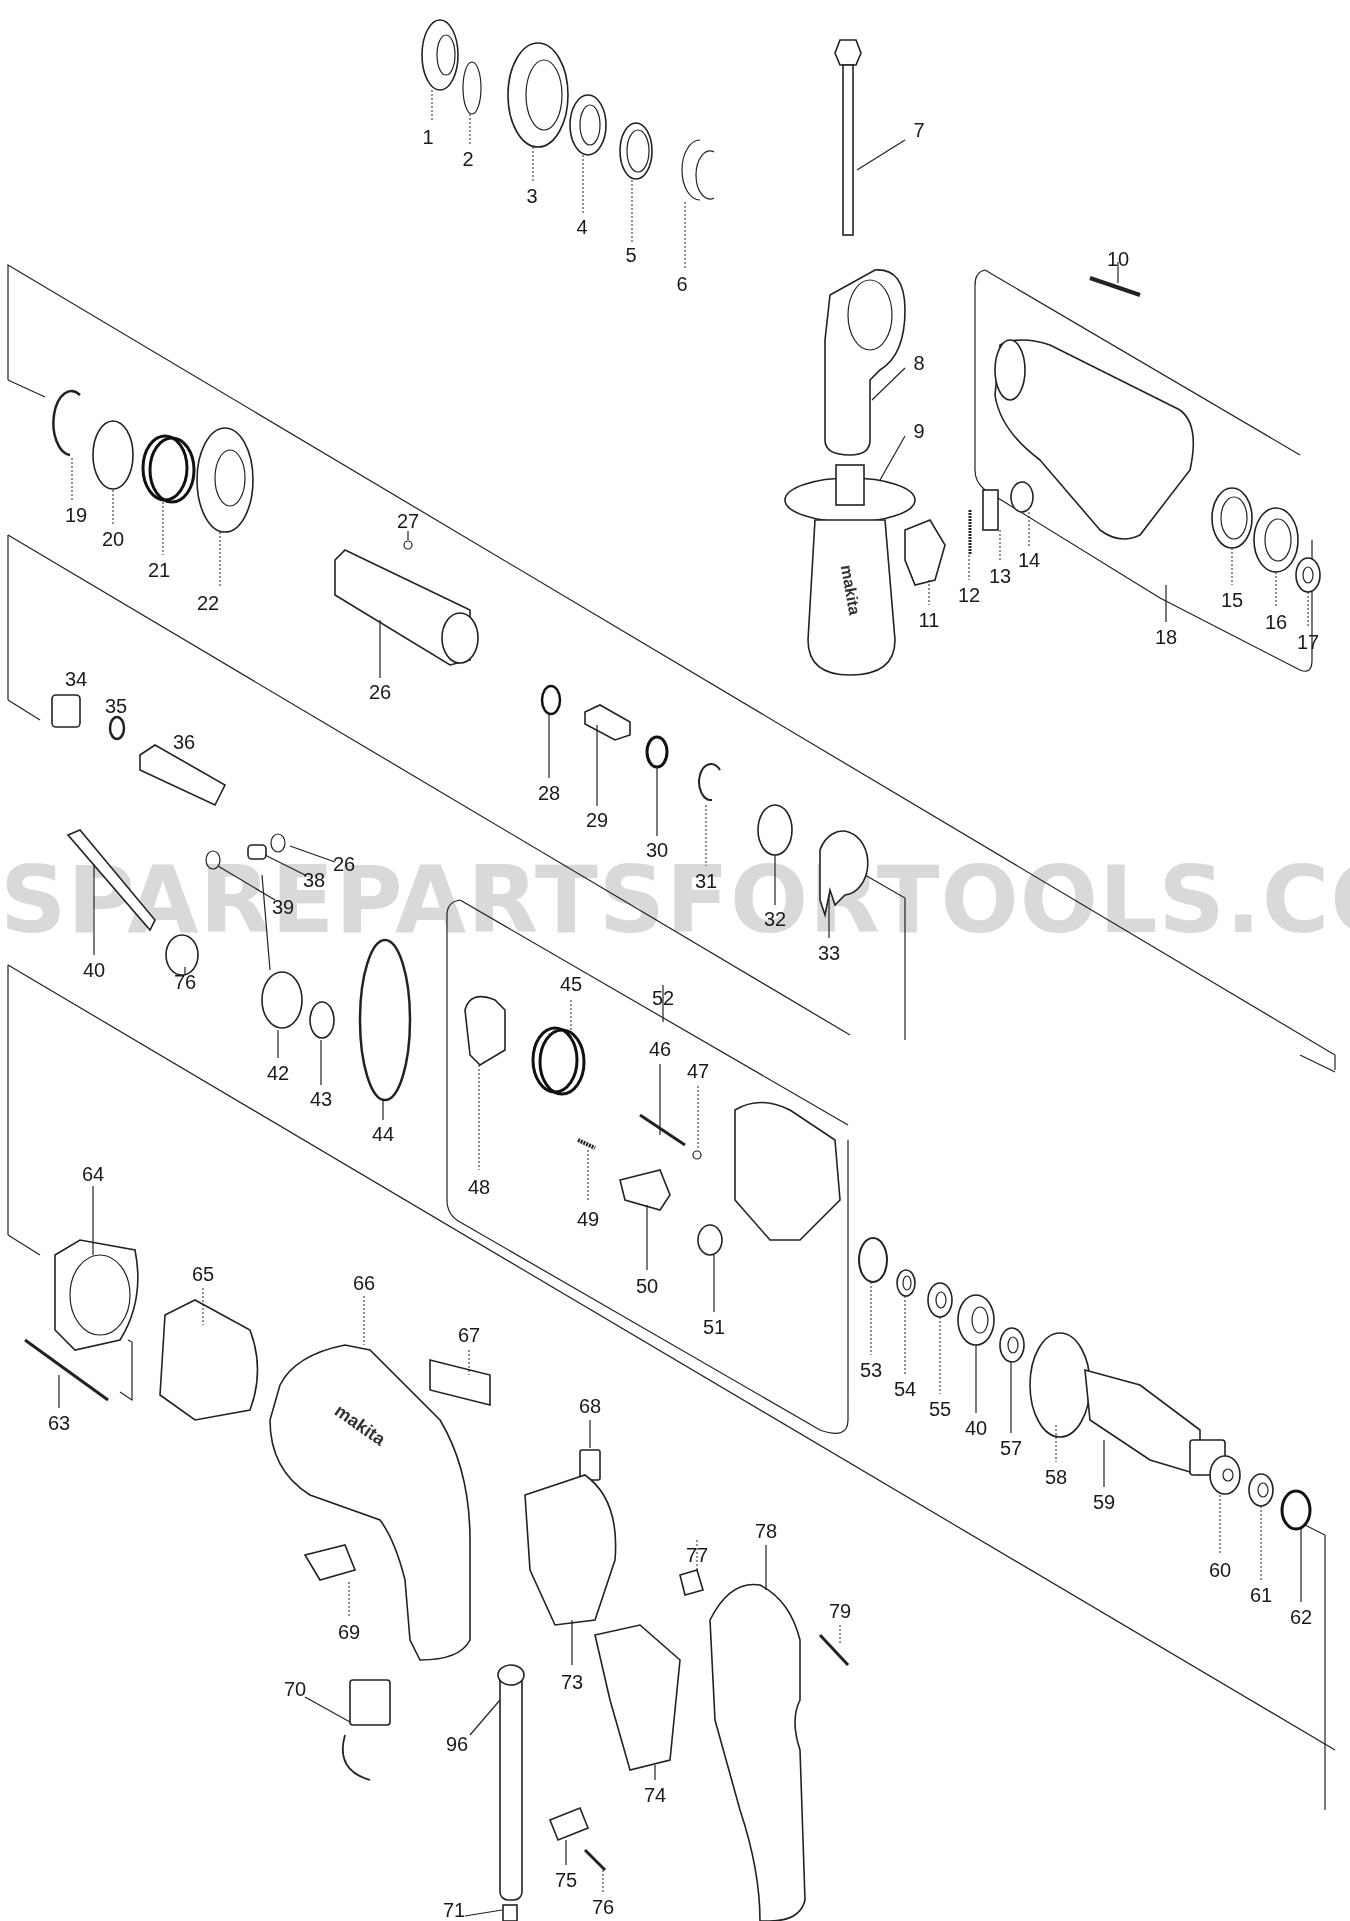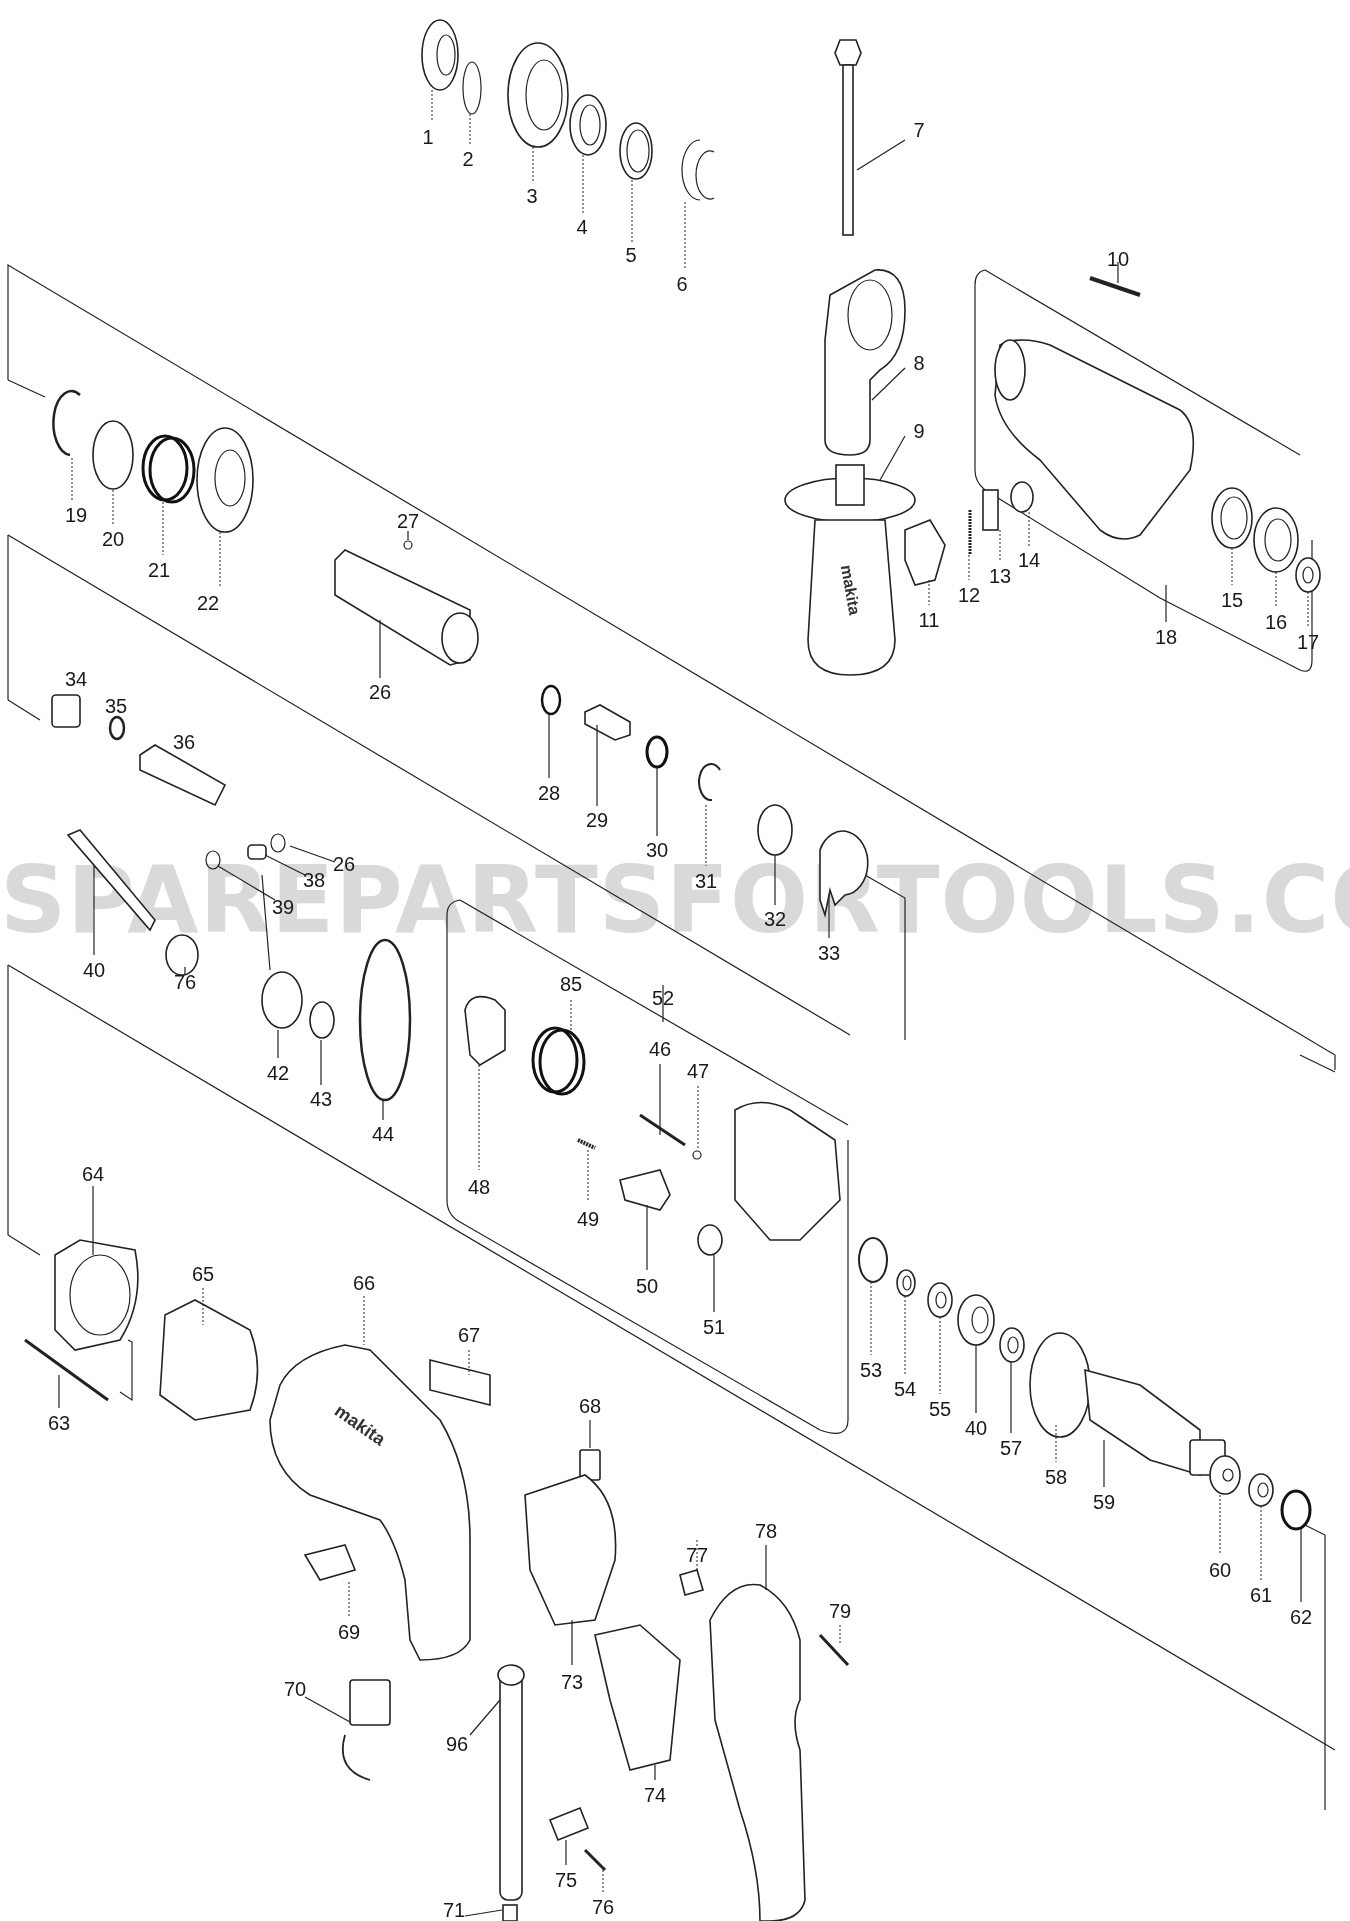--- a/index.html
+++ b/index.html
@@ -295,21 +295,21 @@
   <span class="lbl" style="left:116px;top:706px">35</span>
   <span class="lbl" style="left:184px;top:742px">36</span>
   <span class="lbl" style="left:344px;top:864px">26</span>
   <span class="lbl" style="left:314px;top:880px">38</span>
   <span class="lbl" style="left:283px;top:907px">39</span>
   <span class="lbl" style="left:94px;top:970px">40</span>
   <span class="lbl" style="left:185px;top:982px">76</span>
   <span class="lbl" style="left:278px;top:1073px">42</span>
   <span class="lbl" style="left:321px;top:1099px">43</span>
   <span class="lbl" style="left:383px;top:1134px">44</span>
-  <span class="lbl" style="left:571px;top:984px">85</span>
+  <span class="lbl" style="left:571px;top:984px">45</span>
   <span class="lbl" style="left:660px;top:1049px">46</span>
   <span class="lbl" style="left:698px;top:1071px">47</span>
   <span class="lbl" style="left:479px;top:1187px">48</span>
   <span class="lbl" style="left:588px;top:1219px">49</span>
   <span class="lbl" style="left:647px;top:1286px">50</span>
   <span class="lbl" style="left:714px;top:1327px">51</span>
   <span class="lbl" style="left:663px;top:998px">52</span>
   <span class="lbl" style="left:871px;top:1370px">53</span>
   <span class="lbl" style="left:905px;top:1389px">54</span>
   <span class="lbl" style="left:940px;top:1409px">55</span>

